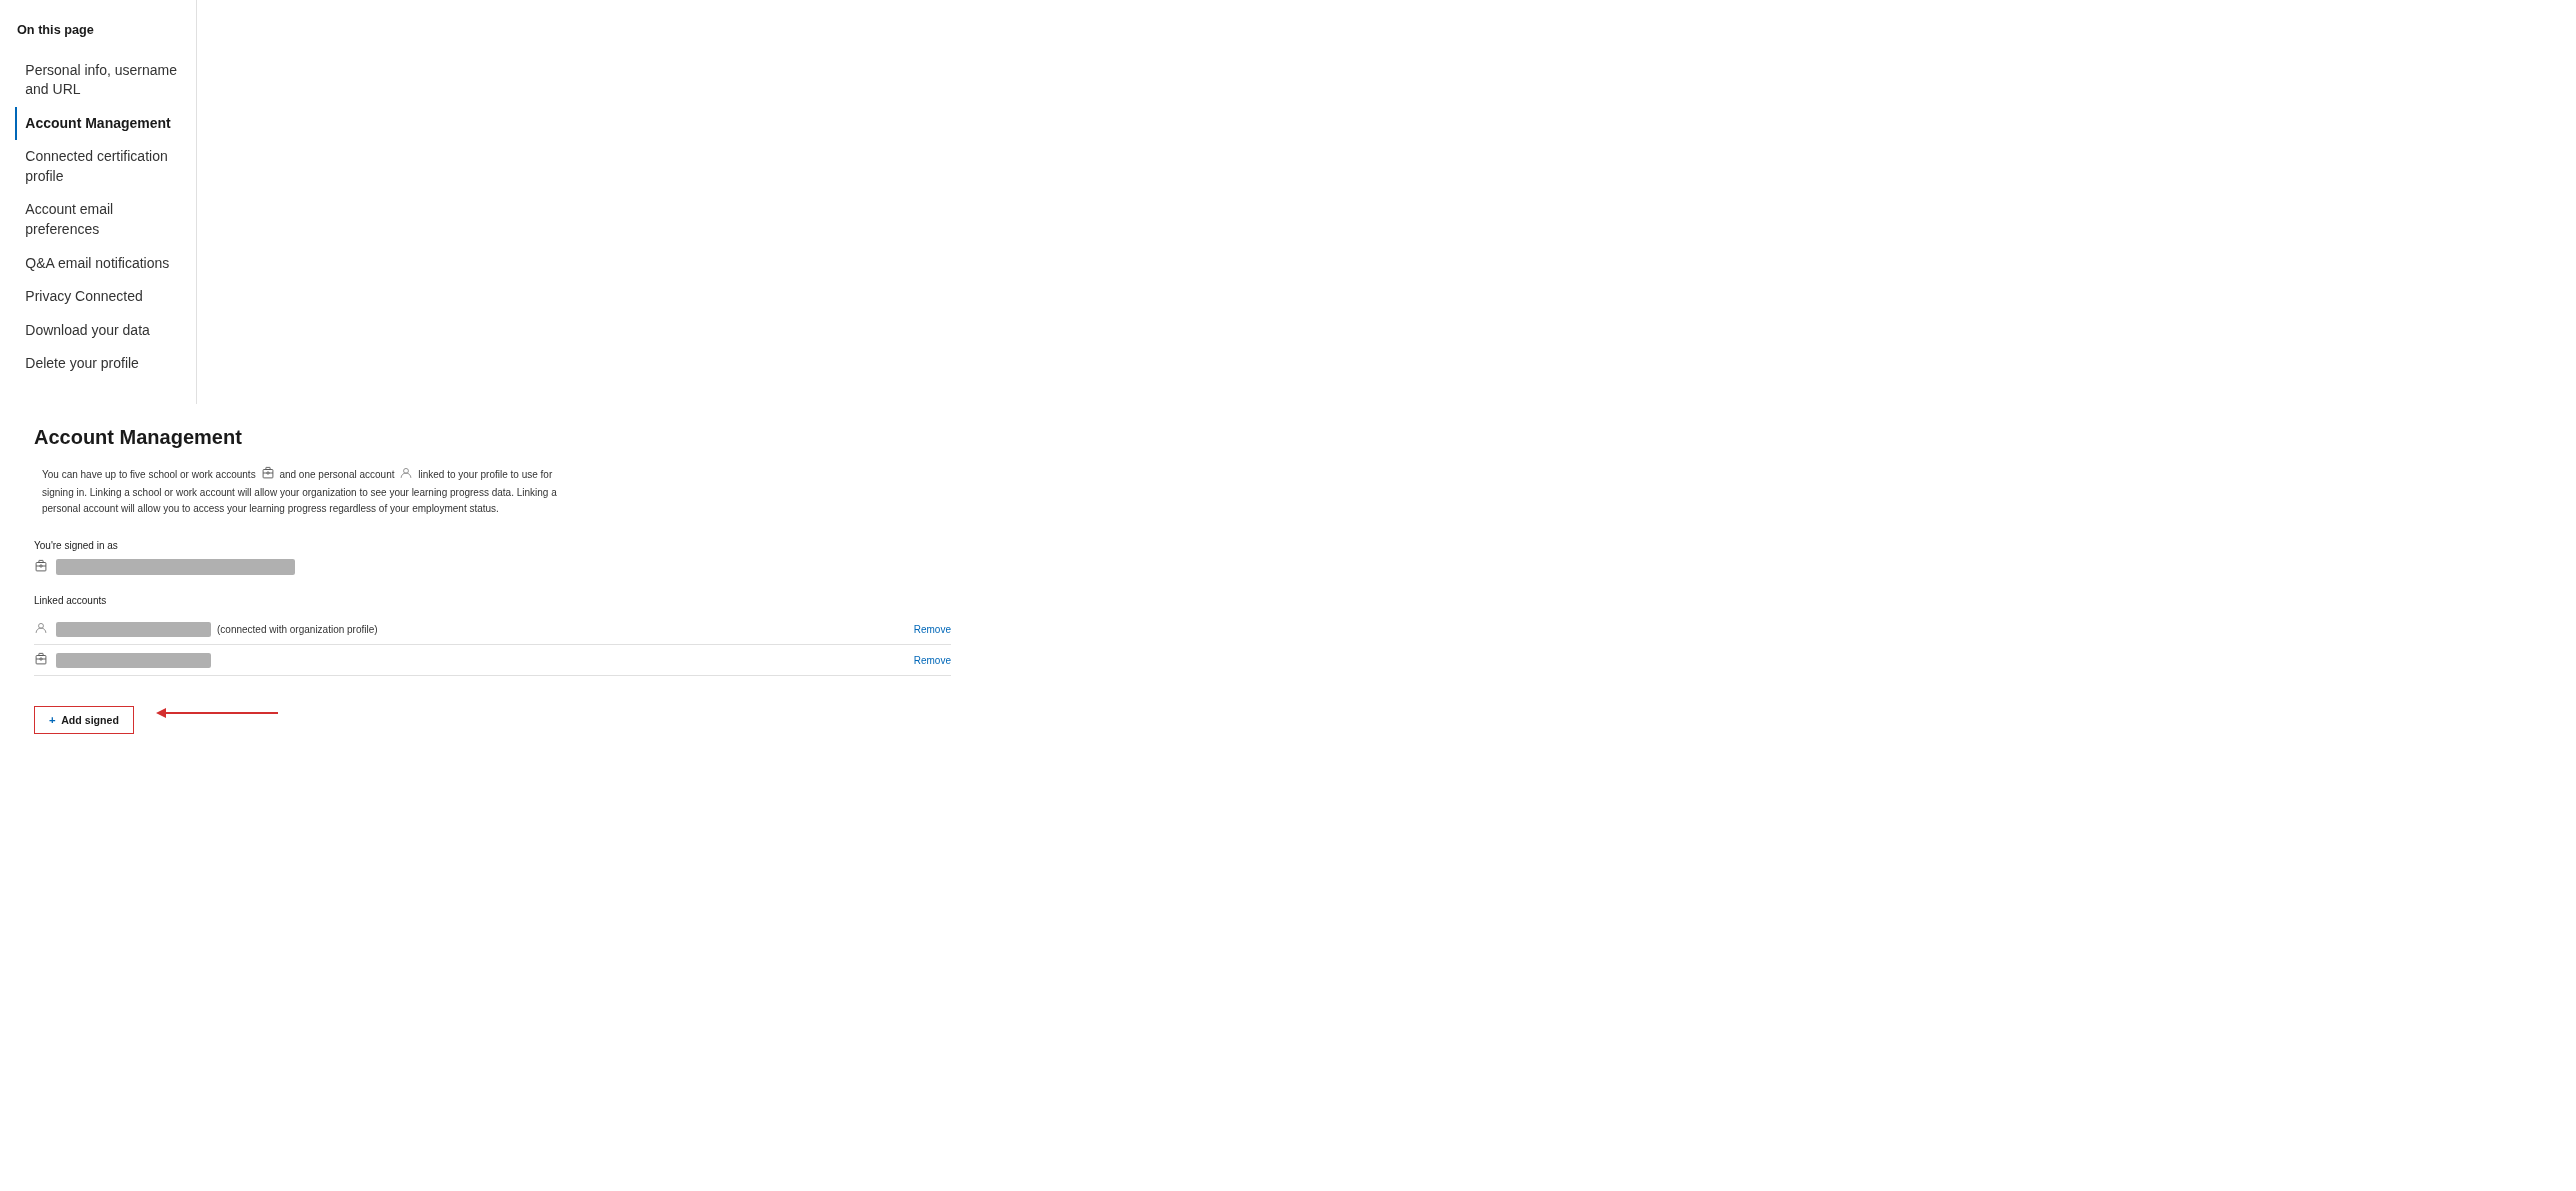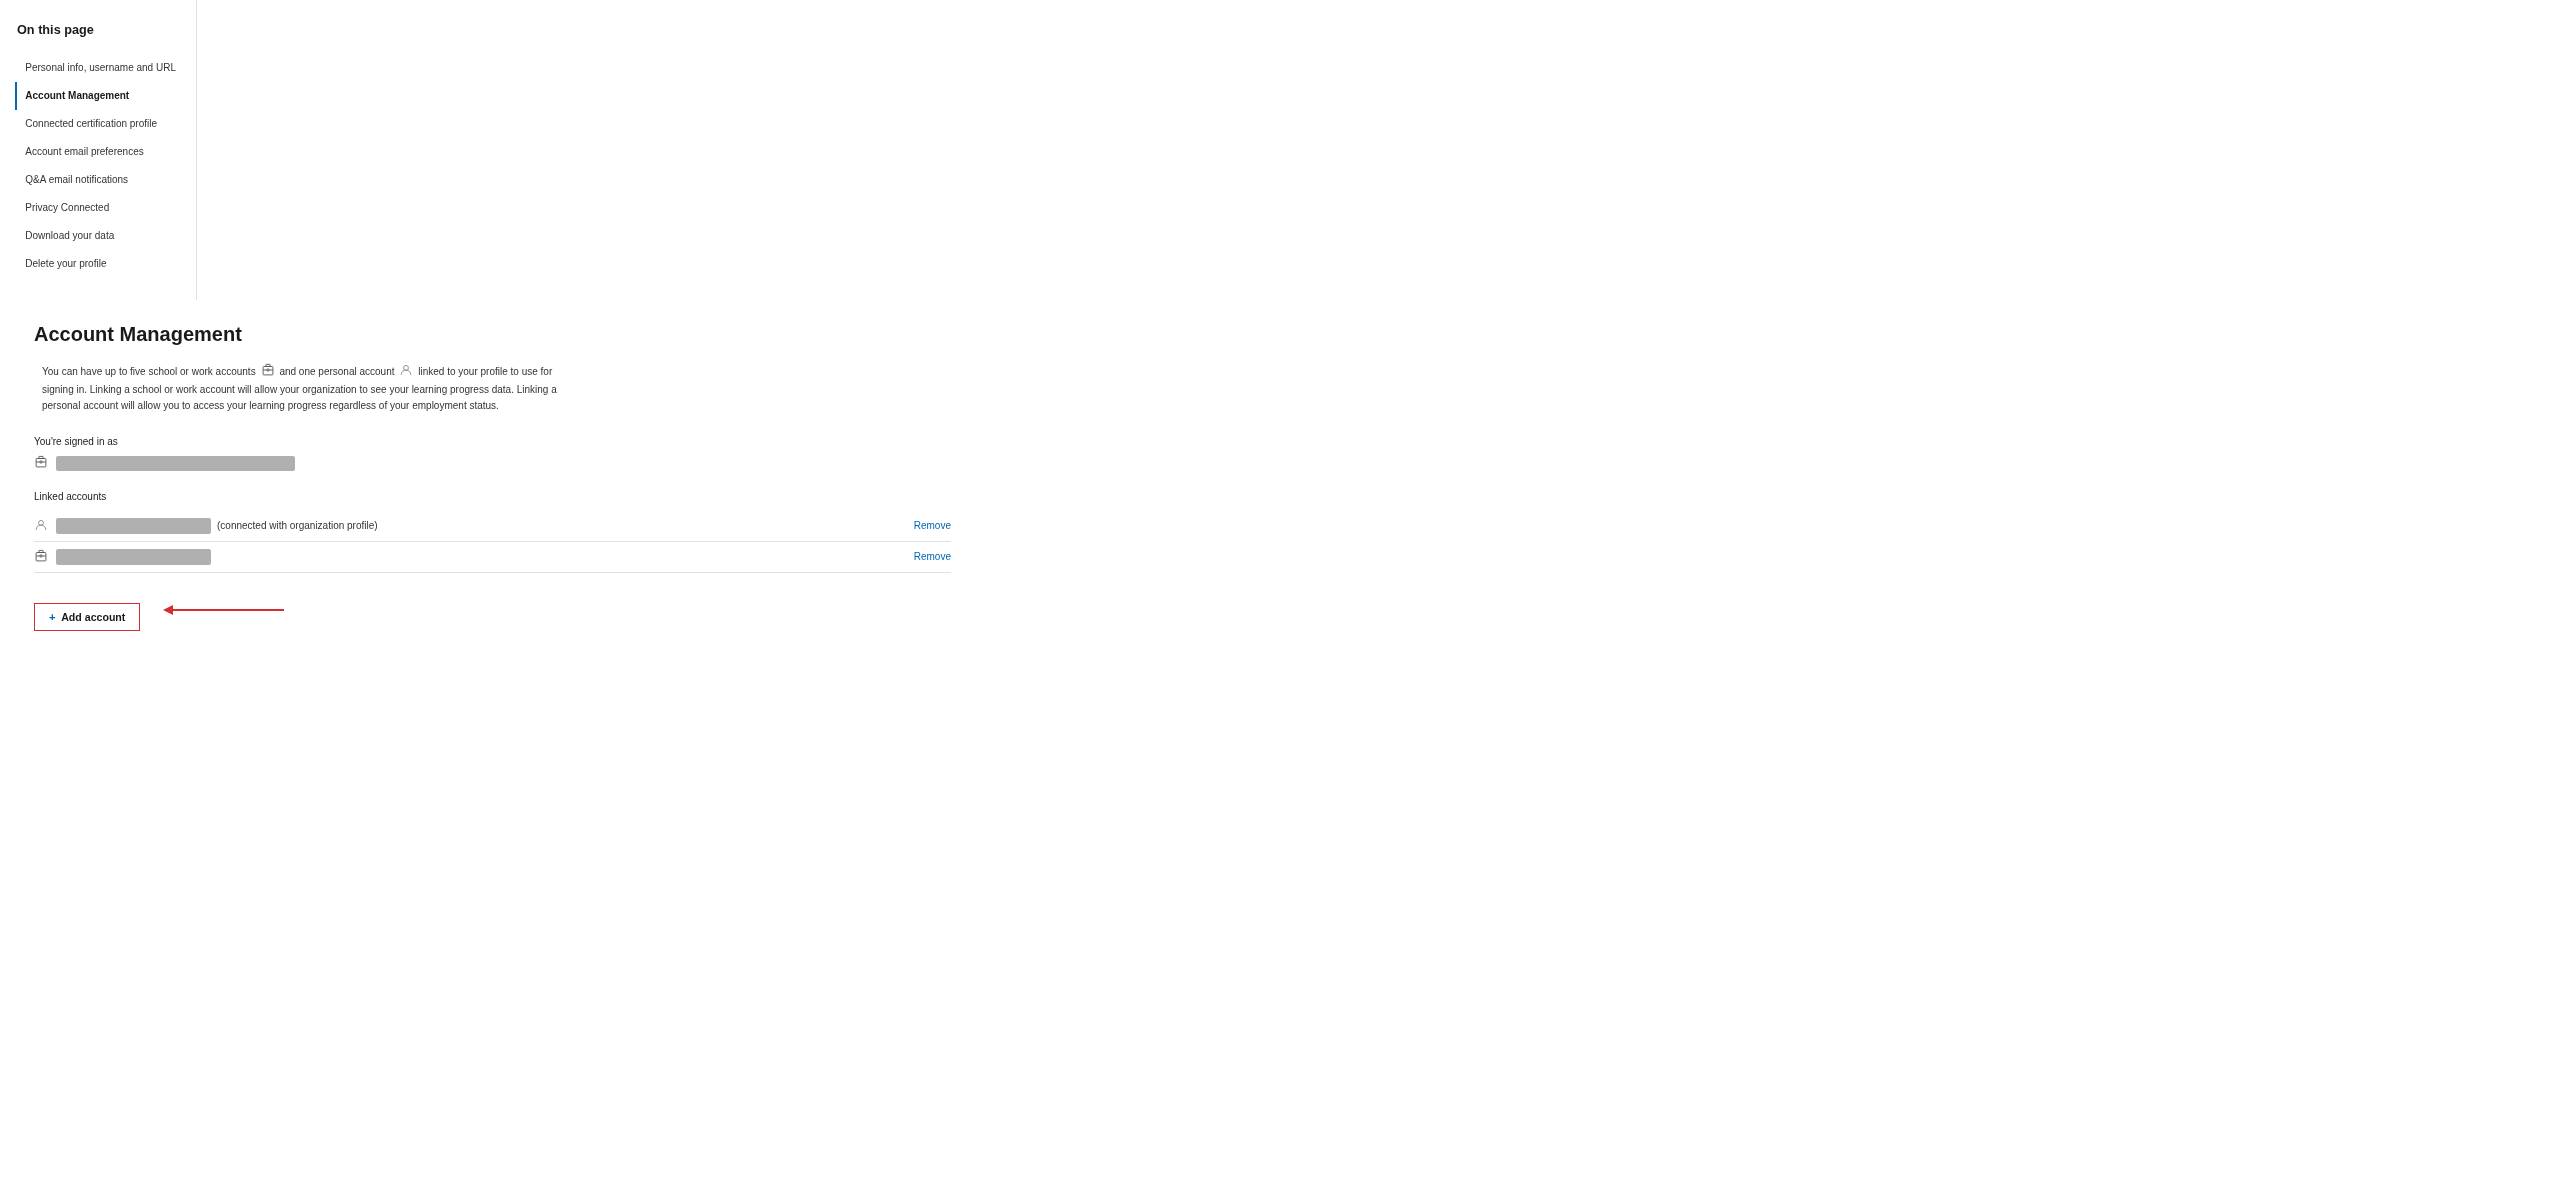--- a/index.html
+++ b/index.html
@@ -34,21 +34,21 @@
       font-size: 12.7px;
       font-weight: 700;
       margin-bottom: 17px;
       color: #1a1a1a;
     }
 
     .sidebar-item {
       padding: 7px 11.3px 7px 0;
       cursor: pointer;
       color: #333;
-      font-size: 10px;
+      font-size: 14px;
       line-height: 1.4;
       border-left: 2.1px solid transparent;
       margin-left: -2.1px;
       padding-left: 8.4px;
     }
 
     .sidebar-item.active {
       font-weight: 700;
       border-left: 2.1px solid #0067b8;
       color: #1a1a1a;
@@ -301,21 +301,21 @@
           <div class="grey-bar grey-bar-medium"></div>
         </div>
         <button class="remove-btn">Remove</button>
       </div>
     </div>
 
     <div style="display: flex; align-items: center; margin-top: 14px;">
       <div class="add-account-container">
         <button class="add-account-btn">
           <span class="plus-icon">+</span>
-          <span>Add account</span>
+          <span>Add signed</span>
         </button>
       </div>
 
       <div class="arrow-container">
         <div class="red-arrow">
           <div class="arrow-head"></div>
           <div class="arrow-line"></div>
         </div>
       </div>
     </div>

